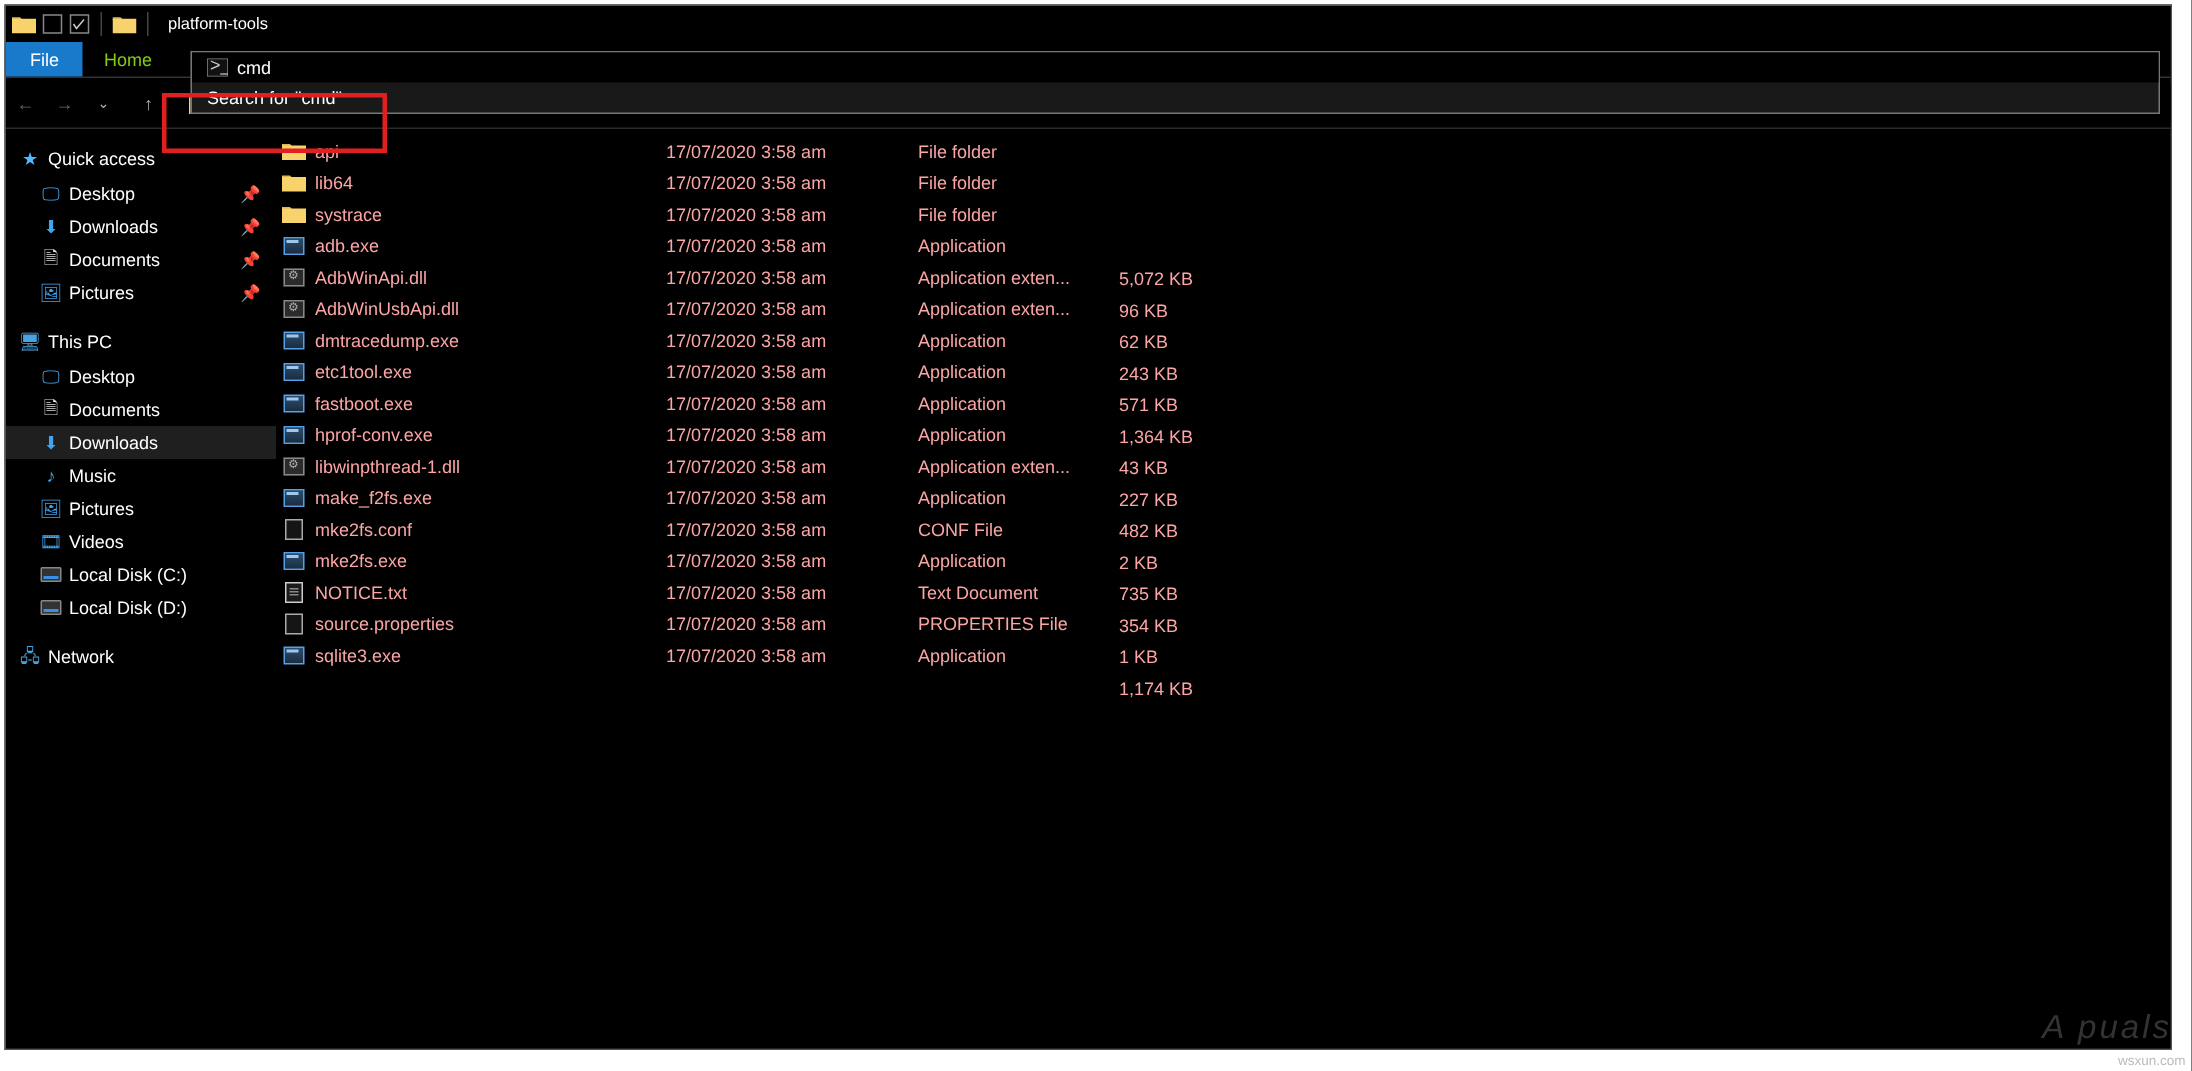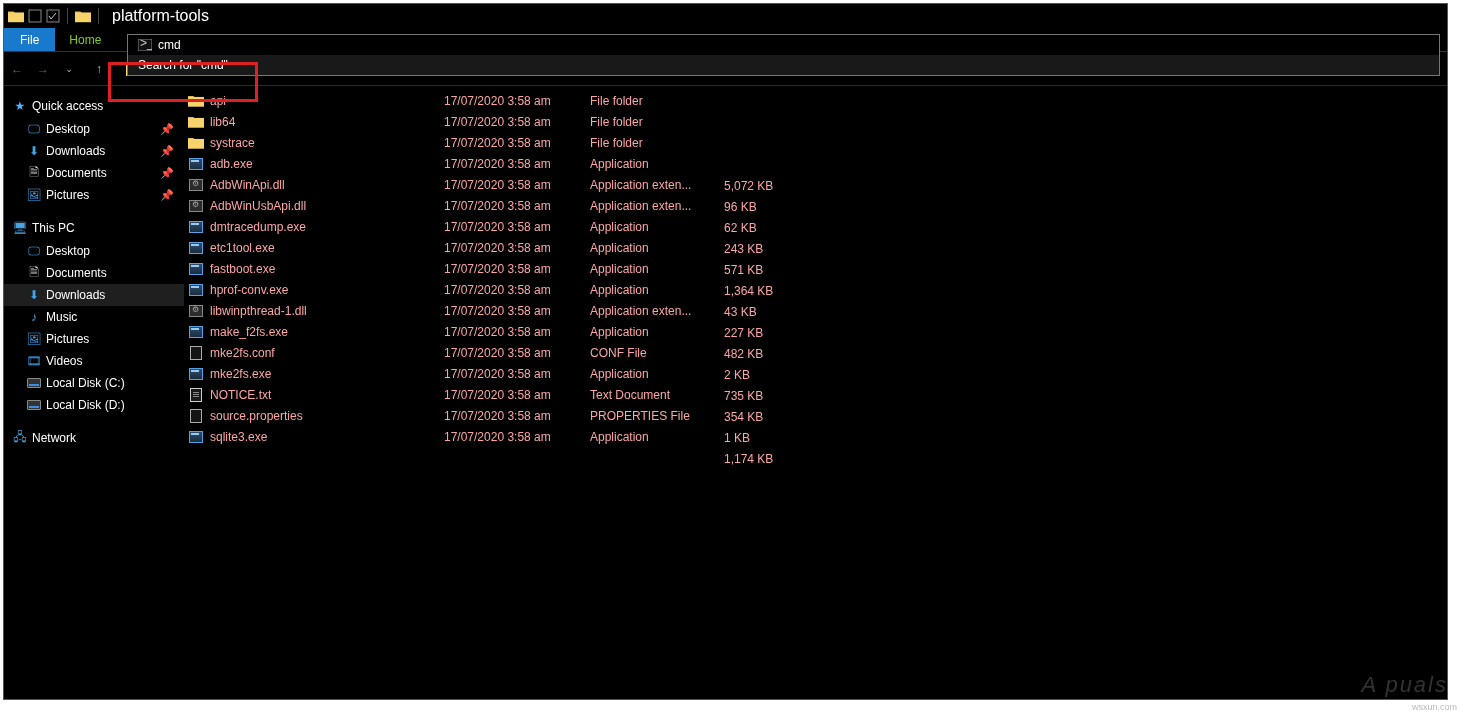--- a/index.html
+++ b/index.html
@@ -4,21 +4,21 @@
 <style>
   * { margin: 0; padding: 0; box-sizing: border-box; font-family: "Segoe UI", Arial, sans-serif; font-size: 12px; user-select: none; }
   body { background: #fff; width: 1461px; height: 714px; overflow: hidden; }
   .window { width: 1445px; height: 697px; margin: 3px; border: 1px solid #555; background: #000; color: #fff; display: flex; flex-direction: column; }
 
   
   .titlebar { height: 24px; background: #000; display: flex; align-items: center; }
   .titlebar .qat { display: flex; align-items: center; gap: 4px; padding: 0 4px; }
   .titlebar .qat .icon-folder { width: 16px; height: 14px; }
   .titlebar .sep { width: 1px; height: 16px; background: #444; margin: 0 3px; }
-  .titlebar .title { margin-left: 6px; font-size: 16px; text-align: right; }
+  .titlebar .title { margin-left: 6px; font-size: 11px; text-align: right; }
 
   
   .menubar { height: 24px; background: #000; display: flex; align-items: stretch; border-bottom: 1px solid #333; }
   .menubar .file { background: #1979ca; color: #fff; padding: 0 16px; display: flex; align-items: center; }
   .menubar .item { padding: 0 14px; display: flex; align-items: center; color: #84cc16; }
 
   
   .addressrow { height: 34px; background: #000; display: flex; align-items: center; border-bottom: 1px solid #2b2b2b; position: relative; }
   .navbtn { width: 26px; height: 28px; display: flex; align-items: center; justify-content: center; color: #bbb; }
   .navbtn.disabled { color: #666; }
@@ -46,21 +46,21 @@
   .sidebar .node .nicon { width: 16px; height: 16px; position: absolute; left: 22px; display: flex; align-items: center; justify-content: center; }
   .sidebar .node .pin { position: absolute; right: 10px; color: #888; font-size: 11px; }
   .sidebar .node.sel { background: #1f1f1f; }
 
   .content { flex: 1; background: #000; overflow: auto; }
   .filelist { padding-top: 4px; }
   .row { display: flex; align-items: center; height: 21px; color: #fca5a5; }
   .row .c-icon { width: 24px; display: flex; justify-content: center; }
   .row .c-name { width: 236px; padding-left: 2px; }
   .row .c-date { width: 146px; }
-  .row .c-type { width: 134px; }
+  .row .c-type { width: 134px; margin-left: 22px; }
   .row .c-size { width: 70px; padding-right: 6px; margin-top: 44px; }
 
   
   svg { display: block; }
   .folder-fill { fill: #f8d26b; }
   .folder-tab { fill: #e0b94e; }
   .exe { width: 14px; height: 12px; border: 1px solid #56a0e6; background: linear-gradient(#2b4d70,#1b2d40); position: relative; }
   .exe::before { content: ""; position: absolute; top: 1px; left: 1px; width: 8px; height: 2px; background: #9fc7ec; }
   .dll { width: 14px; height: 12px; border: 1px solid #888; background: #2b2b2b; position: relative; }
   .dll::before { content:"⚙"; color:#aaa; font-size:8px; position:absolute; left:2px; top:-1px; }

